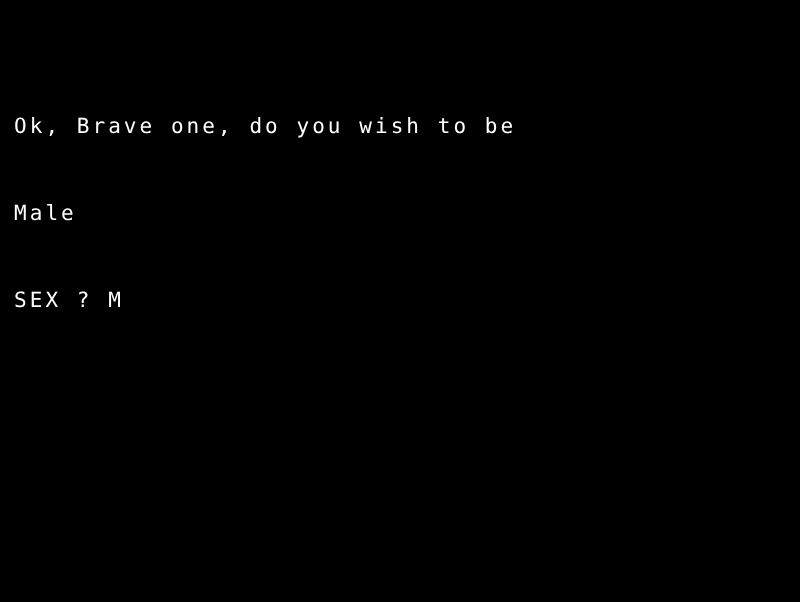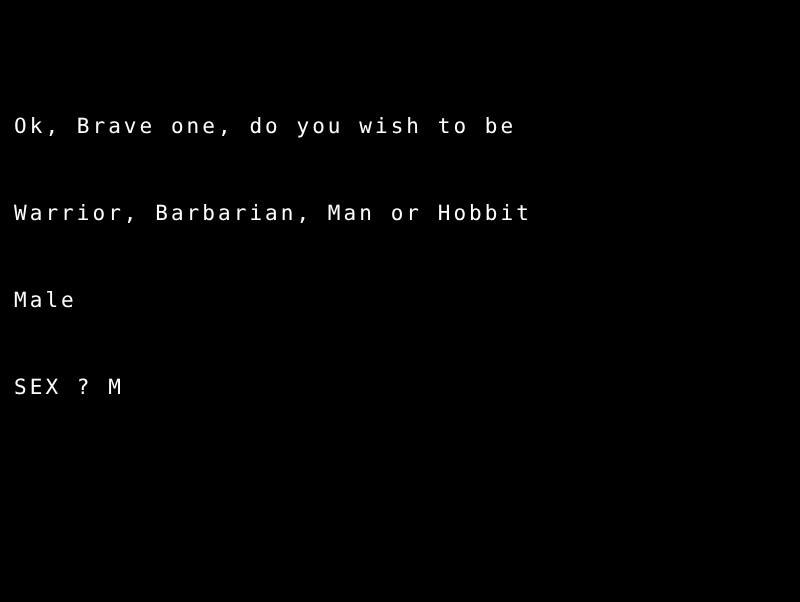--- a/index.html
+++ b/index.html
@@ -34,21 +34,20 @@
     height: 29px;
     white-space: pre;
   }
 </style>
 </head>
 <body>
 
 <div id="screen">
   <div id="terminal">
     <span class="line">Ok, Brave one, do you wish to be</span>
-    <span class="line">Warrior, Barbarian, Man or Hobbit</span>
     <span class="line">Male</span>
     <span class="line">SEX ? M</span>
     
     
     
     
     
     
     
   </div>

